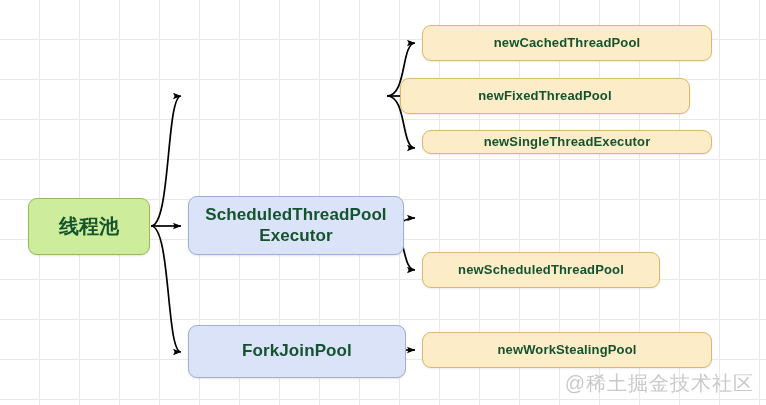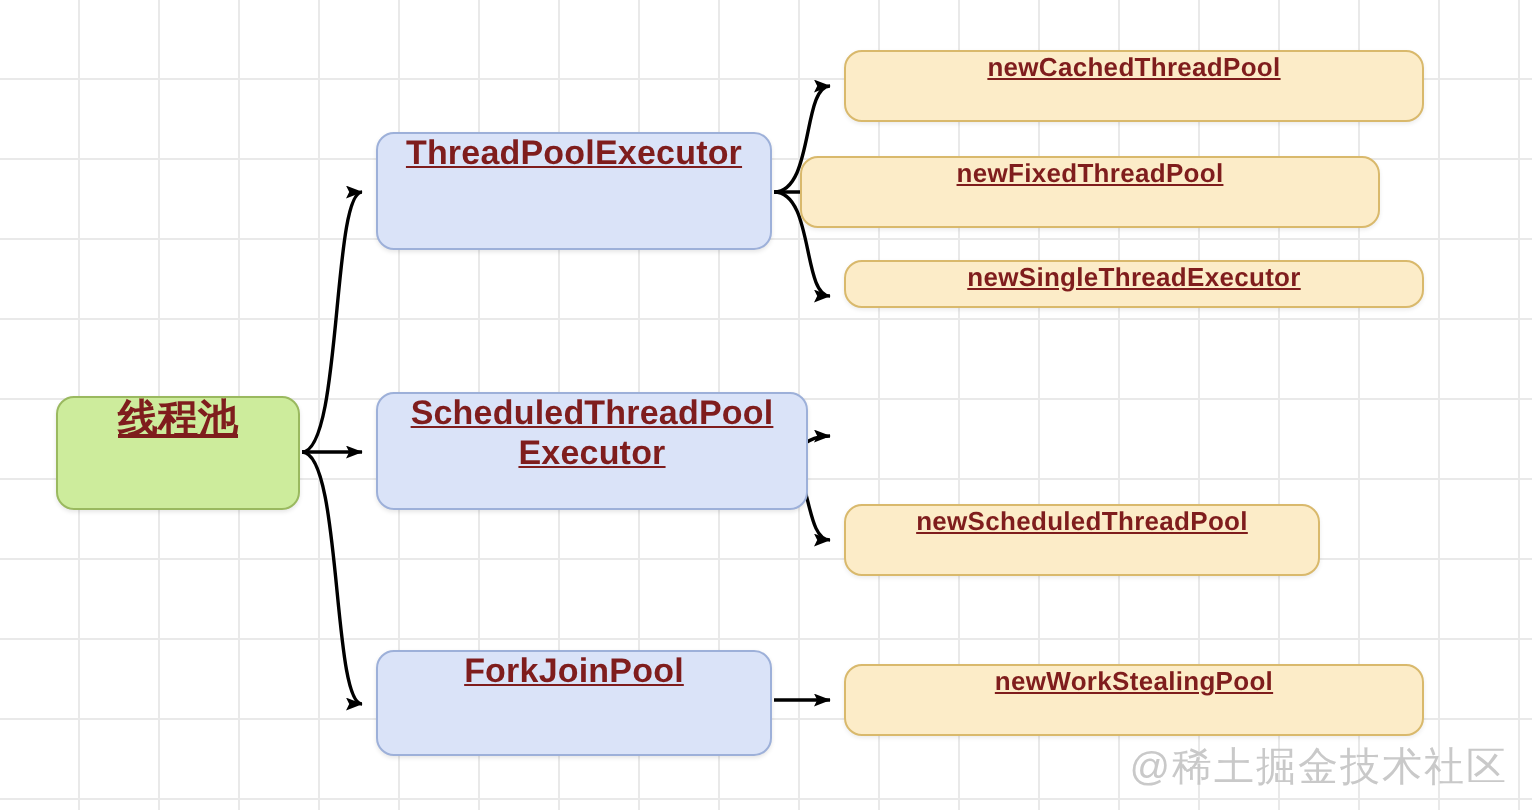--- a/index.html
+++ b/index.html
@@ -25,29 +25,29 @@
     left: 0;
     top: 0;
     width: 766px;
     height: 405px;
     pointer-events: none;
   }
   .node {
     position: absolute;
     box-sizing: border-box;
     display: flex;
+    align-items: center;
     justify-content: center;
     text-align: center;
     border-radius: 9px;
     border-style: solid;
     border-width: 1.5px;
     line-height: 1.18;
-    color: #7f1d1d;
+    color: #14532d;
     z-index: 3;
-    text-decoration: underline;
   }
   .node-root {
     background: #cdec9c;
     border-color: #9ab95f;
     font-size: 20px;
     font-weight: bold;
     box-shadow: 0 1px 2px rgba(0,0,0,0.10);
   }
   .node-mid {
     background: #dae3f8;
@@ -104,30 +104,27 @@
       <path d="M387,226 C407,226 401,270 415,270"></path>
 
       <path d="M387,350 L415,350"></path>
     </g>
   </svg>
 
   <div class="node node-root" style="left:28px; top:198px; width:122px; height:57px;">
     <span class="node-label">线程池</span>
   </div>
 
-  <div class="node node-mid" style="left:188px; top:66px; width:198px; height:59px;">
-    <span class="node-label">ThreadPoolExecutor</span>
-  </div>
 
   <div class="node node-mid" style="left:188px; top:196px; width:216px; height:59px;">
     <span class="node-label">ScheduledThreadPool
 Executor</span>
   </div>
 
-  <div class="node node-mid" style="left:188px; top:325px; width:198px; height:53px;">
+  <div class="node node-mid" style="left:188px; top:325px; width:218px; height:53px;">
     <span class="node-label">ForkJoinPool</span>
   </div>
 
   <div class="node node-leaf" style="left:422px; top:25px; width:290px; height:36px;">
     <span class="node-label">newCachedThreadPool</span>
   </div>
 
   <div class="node node-leaf" style="left:400px; top:78px; width:290px; height:36px;">
     <span class="node-label">newFixedThreadPool</span>
   </div>

